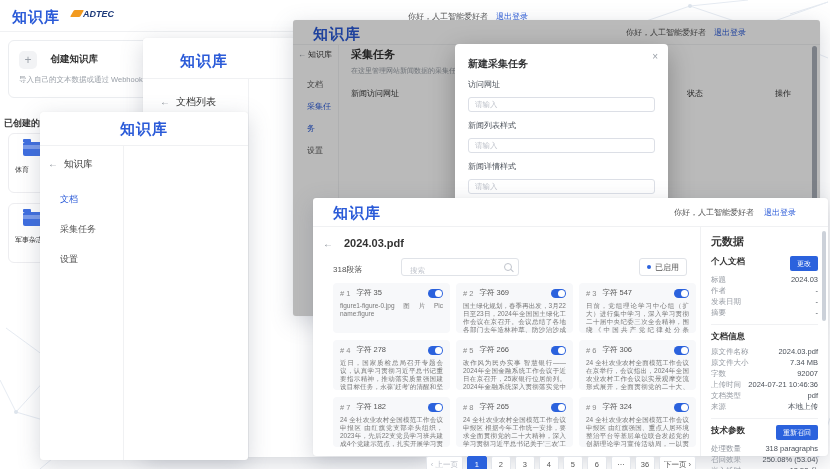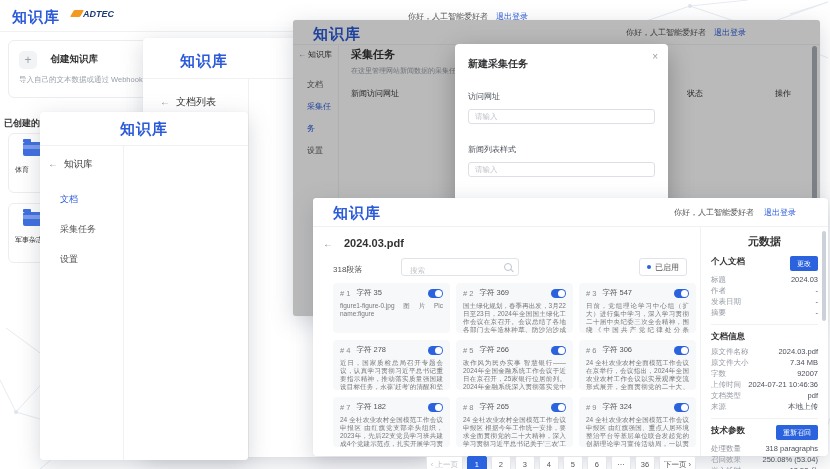--- a/index.html
+++ b/index.html
@@ -65,21 +65,21 @@
   .wd-cols{position:relative;margin-top:12px;font-size:8px;font-weight:normal;color:#333;height:12px;}
   .wd-cols .c1{position:absolute;left:336px;}
   .wd-cols .c2{position:absolute;left:424px;}
   .wd-scroll{position:absolute;right:3px;top:26px;bottom:6px;width:5px;background:#aab0ba;border-radius:3px;}
   .wd-overlay{position:absolute;inset:0;background:rgba(0,0,0,.27);border-radius:3px;z-index:2;}
   
   .modal{position:absolute;left:162px;top:24px;width:213px;height:270px;background:#fff;border-radius:4px;
     box-shadow:0 8px 26px rgba(0,0,0,.28);z-index:3;padding:9px 13px;box-sizing:border-box;}
   .m-title{font-size:10px;font-weight:bold;color:#303133;}
   .m-close{position:absolute;right:10px;top:7px;font-size:10px;color:#9aa0a8;cursor:pointer;}
-  .m-label{font-size:8px;color:#4a5059;margin:20px 0 3px 0;}
+  .m-label{font-size:8px;color:#4a5059;margin:8px 0 3px 0;}
   .m-input{width:100%;height:15px;border:1px solid #dcdfe6;border-radius:3px;box-sizing:border-box;
     font-size:7.5px;padding:0 6px;color:#333;outline:none;font-family:inherit;}
   .m-input::placeholder{color:#c0c4cc;}
   .m-radios{display:flex;align-items:center;margin-top:5px;white-space:nowrap;}
   .radio{display:inline-block;width:7px;height:7px;border:1px solid #c6cad2;border-radius:50%;background:#fff;box-sizing:border-box;}
   .radio.sel{border:2.5px solid #2b62dd;width:9px;height:9px;}
   .r-label{font-size:7.5px;color:#333;margin:0 8px 0 3px;}
   .picker{width:86px;height:13px;background:#f5f7fa;border:1px solid #e4e7ed;color:#c0c4cc;font-size:6.5px;}
   
   .winE{left:313px;top:198px;width:515px;height:258px;z-index:5;}
@@ -109,21 +109,21 @@
   .toggle{width:15px;height:9px;border-radius:5px;background:#2b62dd;position:relative;flex:none;cursor:pointer;}
   .toggle::after{content:'';position:absolute;right:1px;top:1px;width:7px;height:7px;border-radius:50%;background:#fff;}
   .ptext{margin-top:4px;font-size:6.5px;line-height:8px;color:#777;height:31px;overflow:hidden;text-align:justify;}
   .pager{display:flex;justify-content:flex-end;align-items:center;gap:4px;margin:9px 4px 0 20px;}
   .pbtn{min-width:10px;height:15px;border:1px solid #e3e6eb;border-radius:2px;background:#fff;font-size:7.5px;color:#555;
     display:flex;align-items:center;justify-content:center;padding:0 4px;cursor:pointer;}
   .pbtn.active{background:#2b62dd;border-color:#2b62dd;color:#fff;}
   .pbtn.nav{color:#b9bec7;}
   
   .we-panel{flex:1;border-left:1px solid #f0f1f3;padding:7px 10px;box-sizing:border-box;position:relative;}
-  .p-title{font-size:11px;font-weight:bold;color:#333;margin-bottom:7px;text-align:center;}
+  .p-title{font-size:11px;font-weight:bold;color:#333;margin-bottom:7px;}
   .p-secrow{display:flex;justify-content:space-between;margin-bottom:3px;}
   .p-sec{font-size:8.5px;font-weight:bold;color:#333;}
   .bluebtn{background:#2b62dd;color:#fff;border:none;border-radius:2px;font-size:7px;padding:2.5px 7px;cursor:pointer;font-family:inherit;}
   .kv{display:flex;justify-content:space-between;font-size:7.5px;line-height:11px;}
   .kv .k{color:#969ba3;}
   .kv .v{color:#4a5059;text-align:right;}
   .p-div{border-top:1px solid #f0f1f3;margin:6px 0;}
   .p-scroll{position:absolute;right:2px;top:4px;width:4px;height:90px;background:#ccd1d9;border-radius:2px;}
 </style>
 </head>

